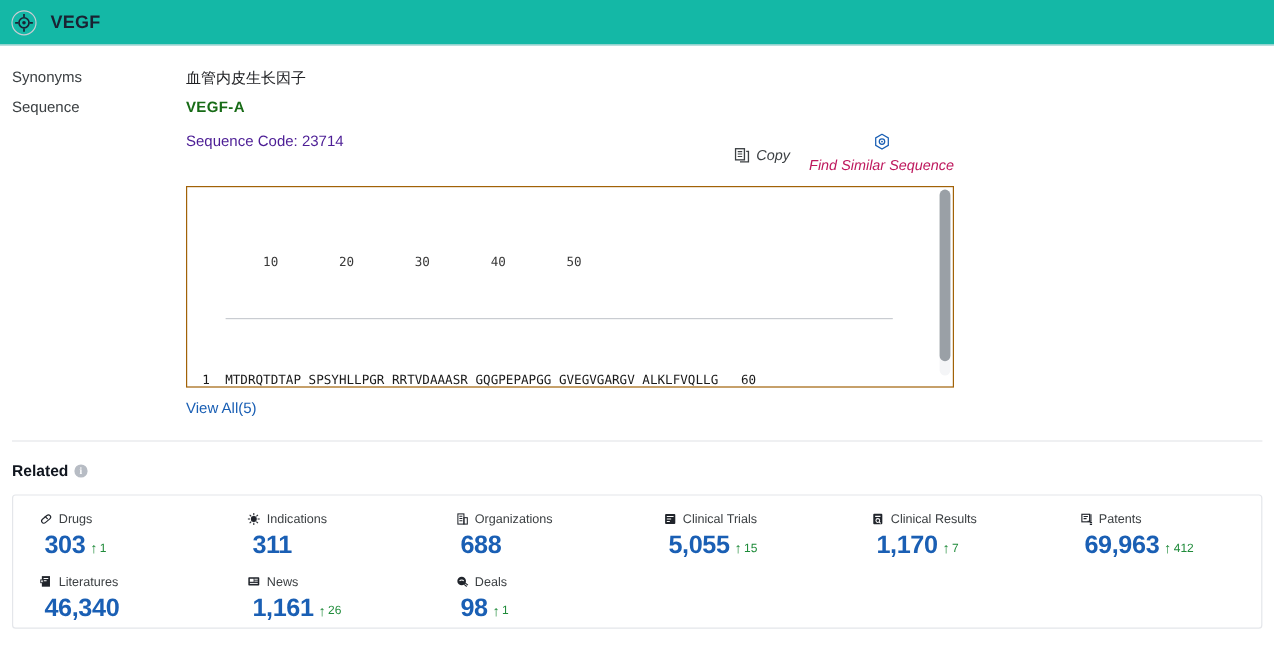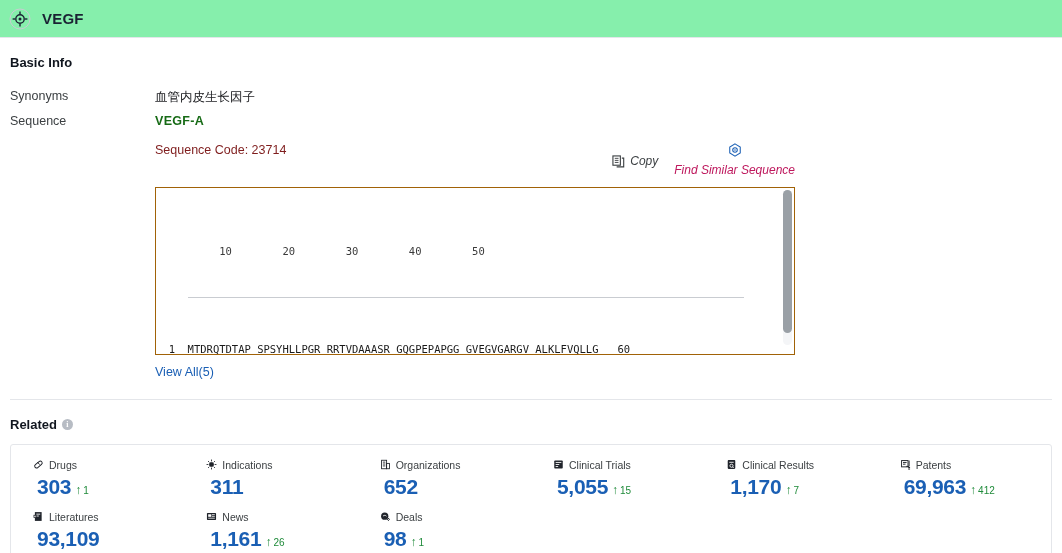--- a/index.html
+++ b/index.html
@@ -15,21 +15,21 @@
     overflow: hidden;
   }
 
   
   .topbar {
     height: 38px;
     display: flex;
     align-items: center;
     padding: 0 0 0 8px;
     border-bottom: 1px solid #e4e6ea;
-    background: #86efac;
+    background: #14b8a6;
     box-sizing: border-box;
   }
   .topbar-icon {
     width: 24px;
     height: 24px;
     flex: 0 0 24px;
     display: flex;
     align-items: center;
     justify-content: center;
   }
@@ -78,21 +78,21 @@
   }
   .cjk { font-family: "DejaVu Sans", sans-serif; font-size: 12.5px; }
 
   .seq-name {
     color: #176b16;
     font-weight: bold;
     font-size: 12.5px;
     letter-spacing: .3px;
   }
   .seq-code {
-    color: #7f1d1d;
+    color: #4c1d95;
     font-size: 12.5px;
     margin-top: 12px;
   }
 
   .seq-actions {
     display: flex;
     justify-content: flex-end;
     align-items: center;
     gap: 16px;
     width: 640px;
@@ -255,21 +255,20 @@
       <line x1="11" y1="15.8" x2="11" y2="18.4" stroke="#1a2233" stroke-width="1.4"></line>
       <line x1="3.6" y1="11" x2="6.2" y2="11" stroke="#1a2233" stroke-width="1.4"></line>
       <line x1="15.8" y1="11" x2="18.4" y2="11" stroke="#1a2233" stroke-width="1.4"></line>
     </svg>
   </span>
   <span class="topbar-title">VEGF</span>
 </div>
 
 <div class="content">
 
-  <div class="section-title">Basic Info</div>
 
   <div class="info-row">
     <div class="info-label">Synonyms</div>
     <div class="info-value cjk">血管内皮生长因子</div>
   </div>
 
   <div class="info-row" style="margin-top:8px;">
     <div class="info-label">Sequence</div>
     <div class="info-value">
 
@@ -378,21 +377,21 @@
                 <rect x="8.4" y="5.6" width="3.6" height="6.8"></rect>
                 <line x1="3.6" y1="4" x2="6.8" y2="4"></line>
                 <line x1="3.6" y1="6.4" x2="6.8" y2="6.4"></line>
                 <line x1="3.6" y1="8.8" x2="6.8" y2="8.8"></line>
               </g>
             </svg>
           </span>
           <span class="metric-label">Organizations</span>
         </div>
         <div class="metric-body">
-          <span class="metric-value">652</span>
+          <span class="metric-value">688</span>
         </div>
       </div>
       <div class="metric">
         <div class="metric-head">
           <span>
             <svg width="11" height="11" viewBox="0 0 14 14">
               <g fill="#20242b">
                 <rect x="1.6" y="1.8" width="10.8" height="10.4" rx="1"></rect>
               </g>
               <g stroke="#ffffff" stroke-width="1.1">
@@ -466,21 +465,21 @@
               <g stroke="#ffffff" stroke-width="1.1">
                 <line x1="4.2" y1="4" x2="9.2" y2="4"></line>
                 <line x1="4.2" y1="6.4" x2="7.4" y2="6.4"></line>
               </g>
               <rect x="1.2" y="5.4" width="2.6" height="3" fill="#ffffff" stroke="#20242b" stroke-width="1"></rect>
             </svg>
           </span>
           <span class="metric-label">Literatures</span>
         </div>
         <div class="metric-body">
-          <span class="metric-value">93,109</span>
+          <span class="metric-value">46,340</span>
         </div>
       </div>
       <div class="metric">
         <div class="metric-head">
           <span>
             <svg width="11" height="11" viewBox="0 0 14 14">
               <rect x="1.2" y="2.6" width="11.6" height="8.8" rx="0.8" fill="#20242b"></rect>
               <g fill="#ffffff">
                 <rect x="2.8" y="4.2" width="4" height="3.2"></rect>
                 <rect x="7.6" y="4.2" width="3.6" height="1"></rect>

